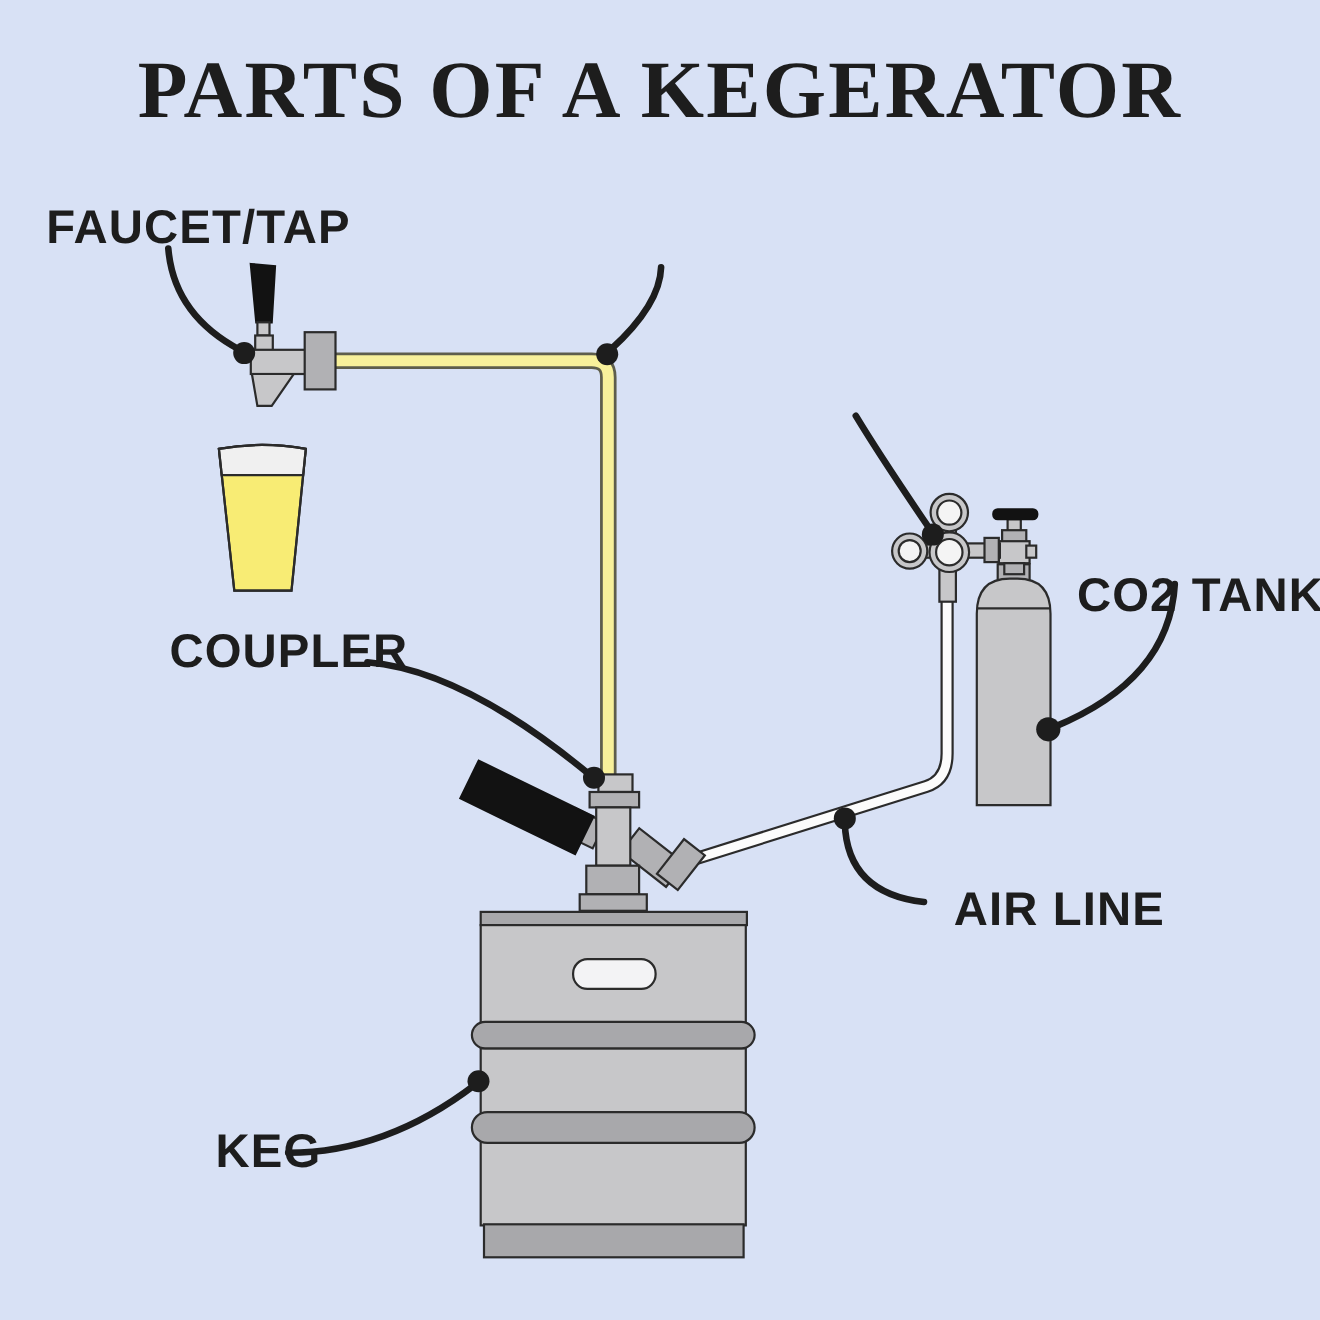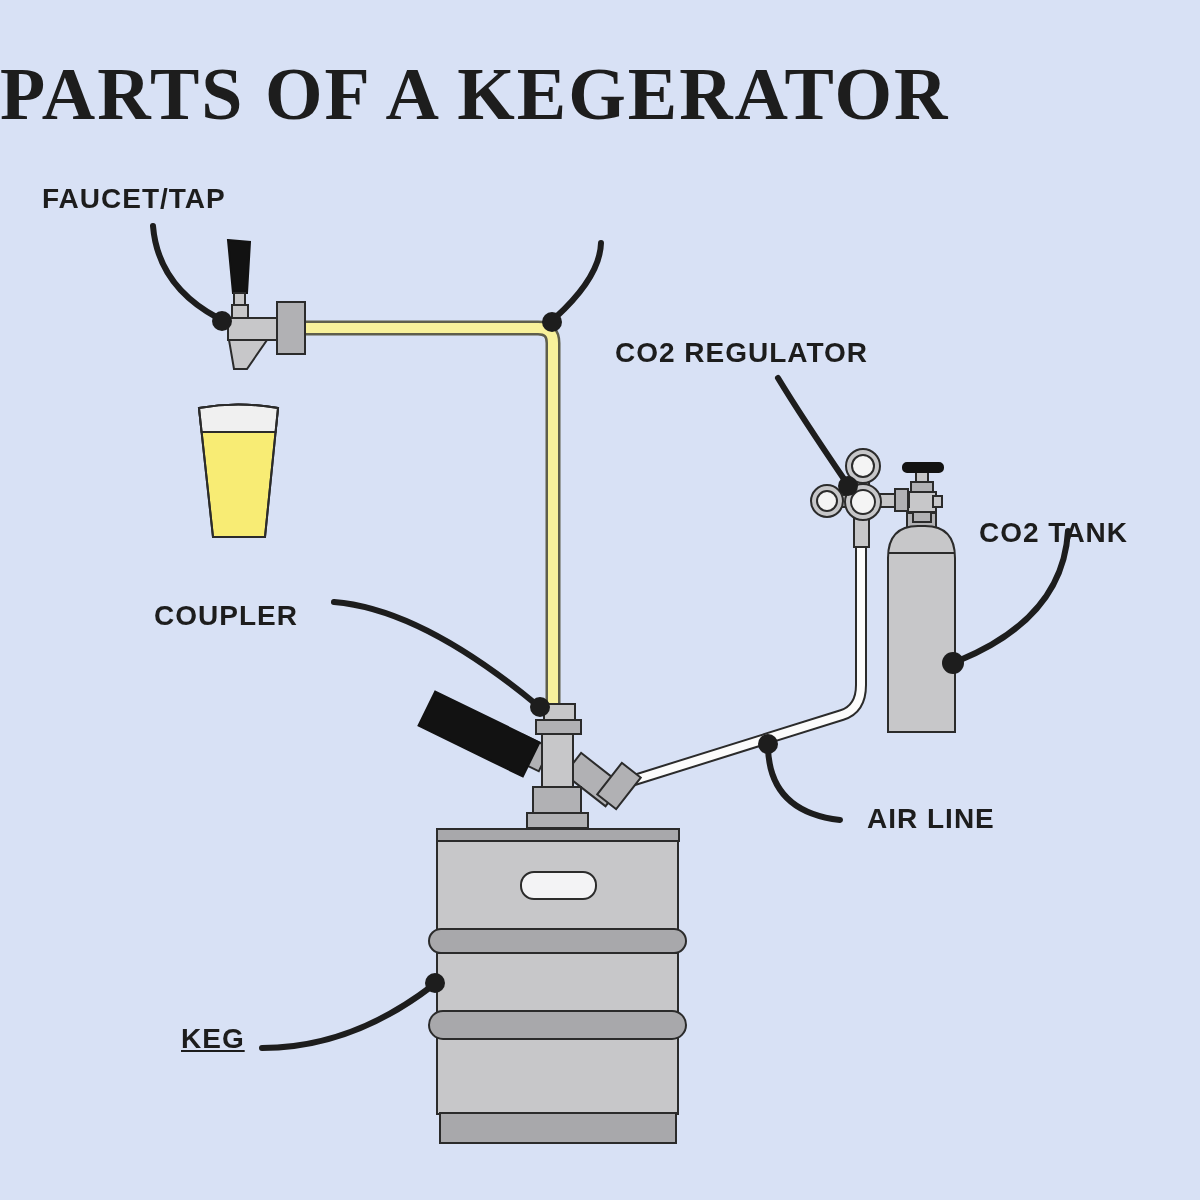--- a/index.html
+++ b/index.html
@@ -18,35 +18,35 @@
     --gauge-white:#f4f4f4;
     --slot-white:#f3f3f5;
   }
   html,body{margin:0;padding:0;}
   .canvas{
     position:relative;width:1200px;height:1200px;overflow:hidden;
     background:var(--background,#d8e1f5);
     font-family:"Liberation Sans",sans-serif;
   }
   .title{
-    position:absolute;top:40px;left:0;width:1200px;text-align:left;
+    position:absolute;top:40px;left:0;width:1200px;text-align:center;
     font-family:"Liberation Serif",serif;font-weight:700;font-size:74px;
-    letter-spacing:2px;color:var(--text,#1d1d1d);white-space:nowrap;margin-top:12px;
+    letter-spacing:2px;color:var(--text,#1d1d1d);white-space:nowrap;
   }
   .part-label{
-    position:absolute;font-weight:700;font-size:28px;letter-spacing:1px;
+    position:absolute;font-weight:700;font-size:43px;letter-spacing:1px;
     color:var(--text,#1d1d1d);white-space:nowrap;
   }
   .lbl-faucet{left:42px;top:183px;}
   .lbl-beerline{left:507px;top:203px;}
   .lbl-regulator{left:615px;top:337px;}
   .lbl-tank{left:979px;top:487px;margin-top:30px;}
-  .lbl-coupler{left:154px;top:600px;}
+  .lbl-coupler{left:154px;top:568px;}
   .lbl-airline{left:847px;top:803px;margin-left:20px;}
-  .lbl-keg{left:181px;top:1023px;text-decoration:underline;}
+  .lbl-keg{left:196px;top:1023px;}
   svg.diagram{position:absolute;left:0;top:0;}
   .stroke{stroke:var(--outline,#2b2b2b);stroke-width:2px;}
   .metalL{fill:var(--metal-light,#c7c7c9);}
   .metalM{fill:var(--metal-mid,#b1b1b4);}
   .metalD{fill:var(--metal-dark,#a8a8ab);}
   .blackpart{fill:var(--black-part,#121212);stroke:var(--black-part,#121212);}
   .pointer{fill:none;stroke:var(--text,#1d1d1d);stroke-width:6px;stroke-linecap:round;}
   .dot{fill:var(--text,#1d1d1d);}
 </style>
 </head>
@@ -159,19 +159,18 @@
     </g>
     <g>
       <path class="pointer" d="M 262 1048 Q 351 1048 432 986"></path>
       <circle class="dot" cx="435" cy="983" r="10"></circle>
     </g>
   </svg>
 
   <div class="title">PARTS OF A KEGERATOR</div>
 
   <div class="part-label lbl-faucet">FAUCET/TAP</div>
-  <div class="part-label lbl-regulator">CO2 REGULATOR</div>
   <div class="part-label lbl-tank">CO2 TANK</div>
   <div class="part-label lbl-coupler">COUPLER</div>
   <div class="part-label lbl-airline">AIR LINE</div>
   <div class="part-label lbl-keg">KEG</div>
 
 </div>
 
 </body></html>

